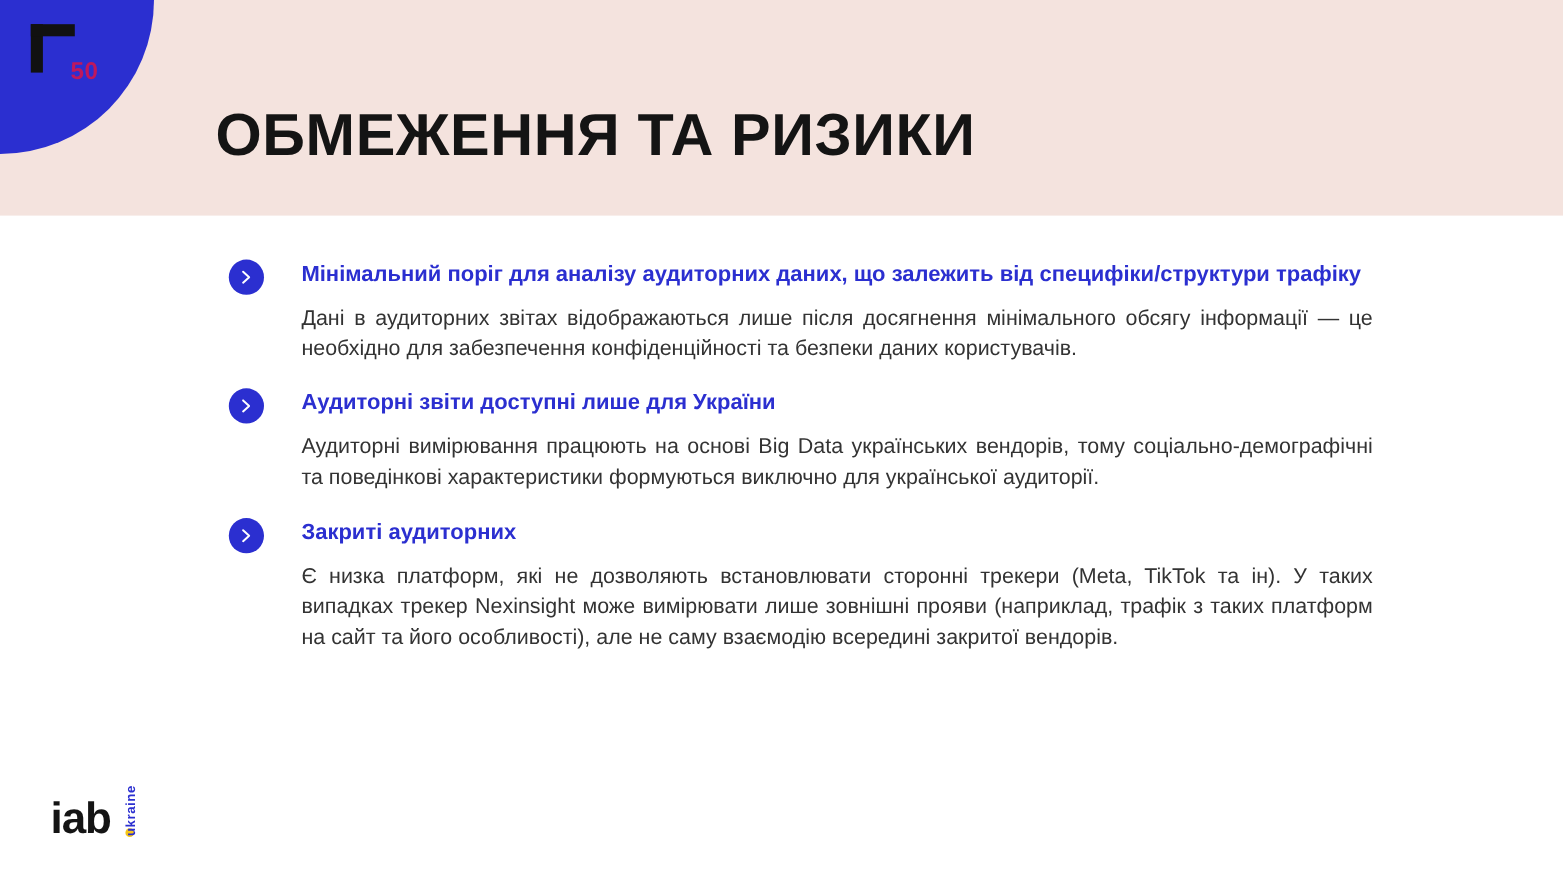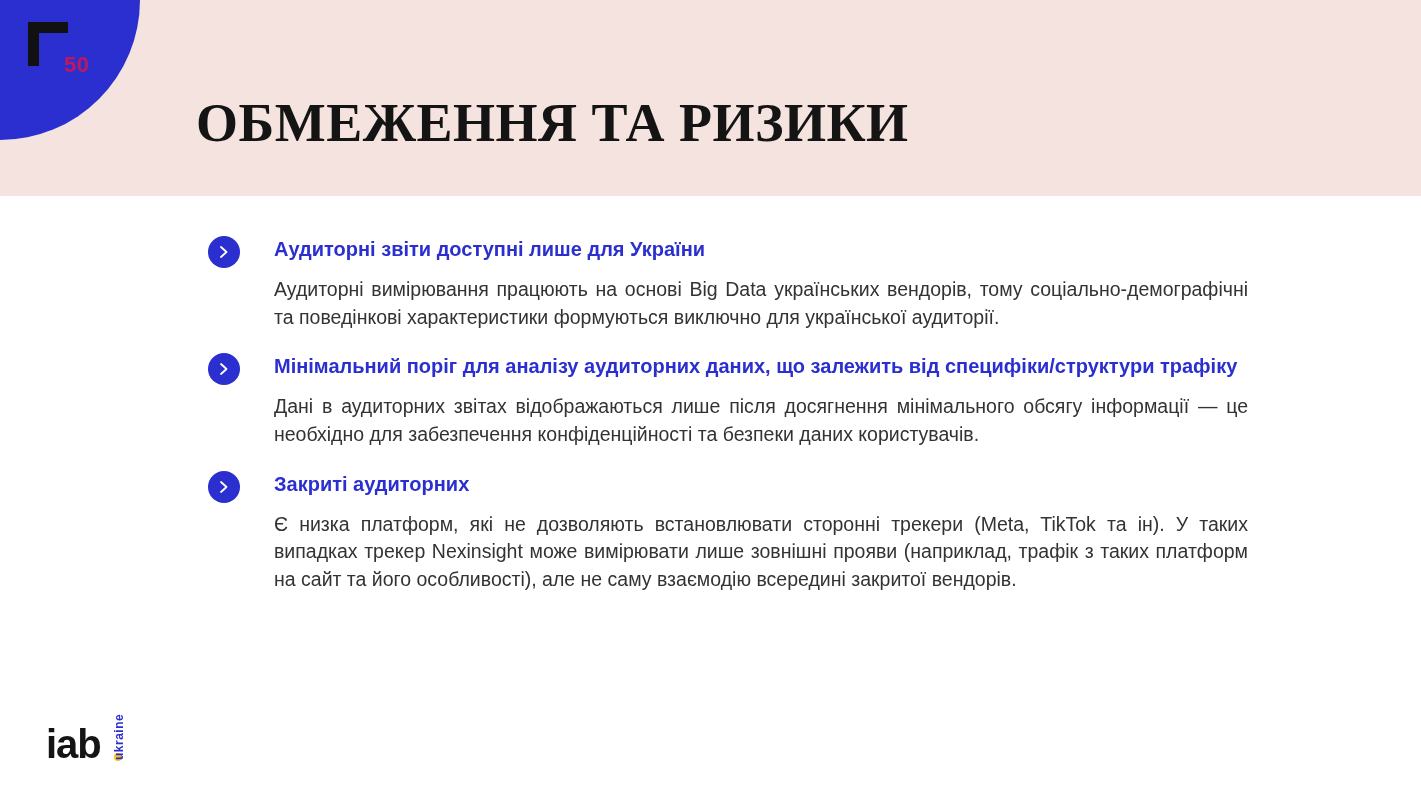--- a/index.html
+++ b/index.html
@@ -68,21 +68,20 @@
   .slide-title {
     position: absolute;
     left: 196px;
     top: 58px;
     font-size: 54px;
     font-weight: bold;
     color: #141414;
     letter-spacing: 0.5px;
     line-height: 1.1;
     white-space: nowrap;
-    font-family: Liberation Serif, serif;
   }
 
   
   .content {
     position: absolute;
     left: 208px;
     top: 236px;
     width: 1040px;
   }
   .item {
@@ -171,52 +170,52 @@
   <div class="corner-shape"></div>
   <div class="corner-mark">
     <div class="vert"></div>
     <div class="horiz"></div>
   </div>
   <div class="slide-number">50</div>
   <h1 class="slide-title">ОБМЕЖЕННЯ ТА РИЗИКИ</h1>
 </div>
 
 <div class="content">
+
+  <div class="item">
+    <div class="item-head">
+      <span class="bullet-icon">
+        <svg width="12" height="14" viewBox="0 0 12 14" aria-hidden="true">
+          <path d="M3 2 L8.5 7 L3 12" fill="none" stroke="#ffffff" stroke-width="1.8" stroke-linecap="round" stroke-linejoin="round"></path>
+        </svg>
+      </span>
+      <p class="item-title">Мінімальний поріг для аналізу аудиторних даних, що залежить від специфіки/структури трафіку</p>
+    </div>
+    <p class="item-body">Дані в аудиторних звітах відображаються лише після досягнення мінімального обсягу інформації — це необхідно для забезпечення конфіденційності та безпеки даних користувачів.</p>
+  </div>
 
   <div class="item">
     <div class="item-head">
       <span class="bullet-icon">
         <svg width="12" height="14" viewBox="0 0 12 14" aria-hidden="true">
           <path d="M3 2 L8.5 7 L3 12" fill="none" stroke="#ffffff" stroke-width="1.8" stroke-linecap="round" stroke-linejoin="round"></path>
         </svg>
       </span>
       <p class="item-title">Аудиторні звіти доступні лише для України</p>
     </div>
     <p class="item-body">Аудиторні вимірювання працюють на основі Big Data українських вендорів, тому соціально-демографічні та поведінкові характеристики формуються виключно для української аудиторії.</p>
   </div>
 
   <div class="item">
     <div class="item-head">
       <span class="bullet-icon">
         <svg width="12" height="14" viewBox="0 0 12 14" aria-hidden="true">
           <path d="M3 2 L8.5 7 L3 12" fill="none" stroke="#ffffff" stroke-width="1.8" stroke-linecap="round" stroke-linejoin="round"></path>
         </svg>
       </span>
-      <p class="item-title">Мінімальний поріг для аналізу аудиторних даних, що залежить від специфіки/структури трафіку</p>
-    </div>
-    <p class="item-body">Дані в аудиторних звітах відображаються лише після досягнення мінімального обсягу інформації — це необхідно для забезпечення конфіденційності та безпеки даних користувачів.</p>
-  </div>
-
-  <div class="item">
-    <div class="item-head">
-      <span class="bullet-icon">
-        <svg width="12" height="14" viewBox="0 0 12 14" aria-hidden="true">
-          <path d="M3 2 L8.5 7 L3 12" fill="none" stroke="#ffffff" stroke-width="1.8" stroke-linecap="round" stroke-linejoin="round"></path>
-        </svg>
-      </span>
       <p class="item-title">Закриті аудиторних</p>
     </div>
     <p class="item-body">Є низка платформ, які не дозволяють встановлювати сторонні трекери (Meta, TikTok та ін). У таких випадках трекер Nexinsight може вимірювати лише зовнішні прояви (наприклад, трафік з таких платформ на сайт та його особливості), але не саму взаємодію всередині закритої вендорів.</p>
   </div>
 
 </div>
 
 <div class="footer-logo">
   <span class="logo-text">iab</span>
   <span class="logo-dot"></span>

